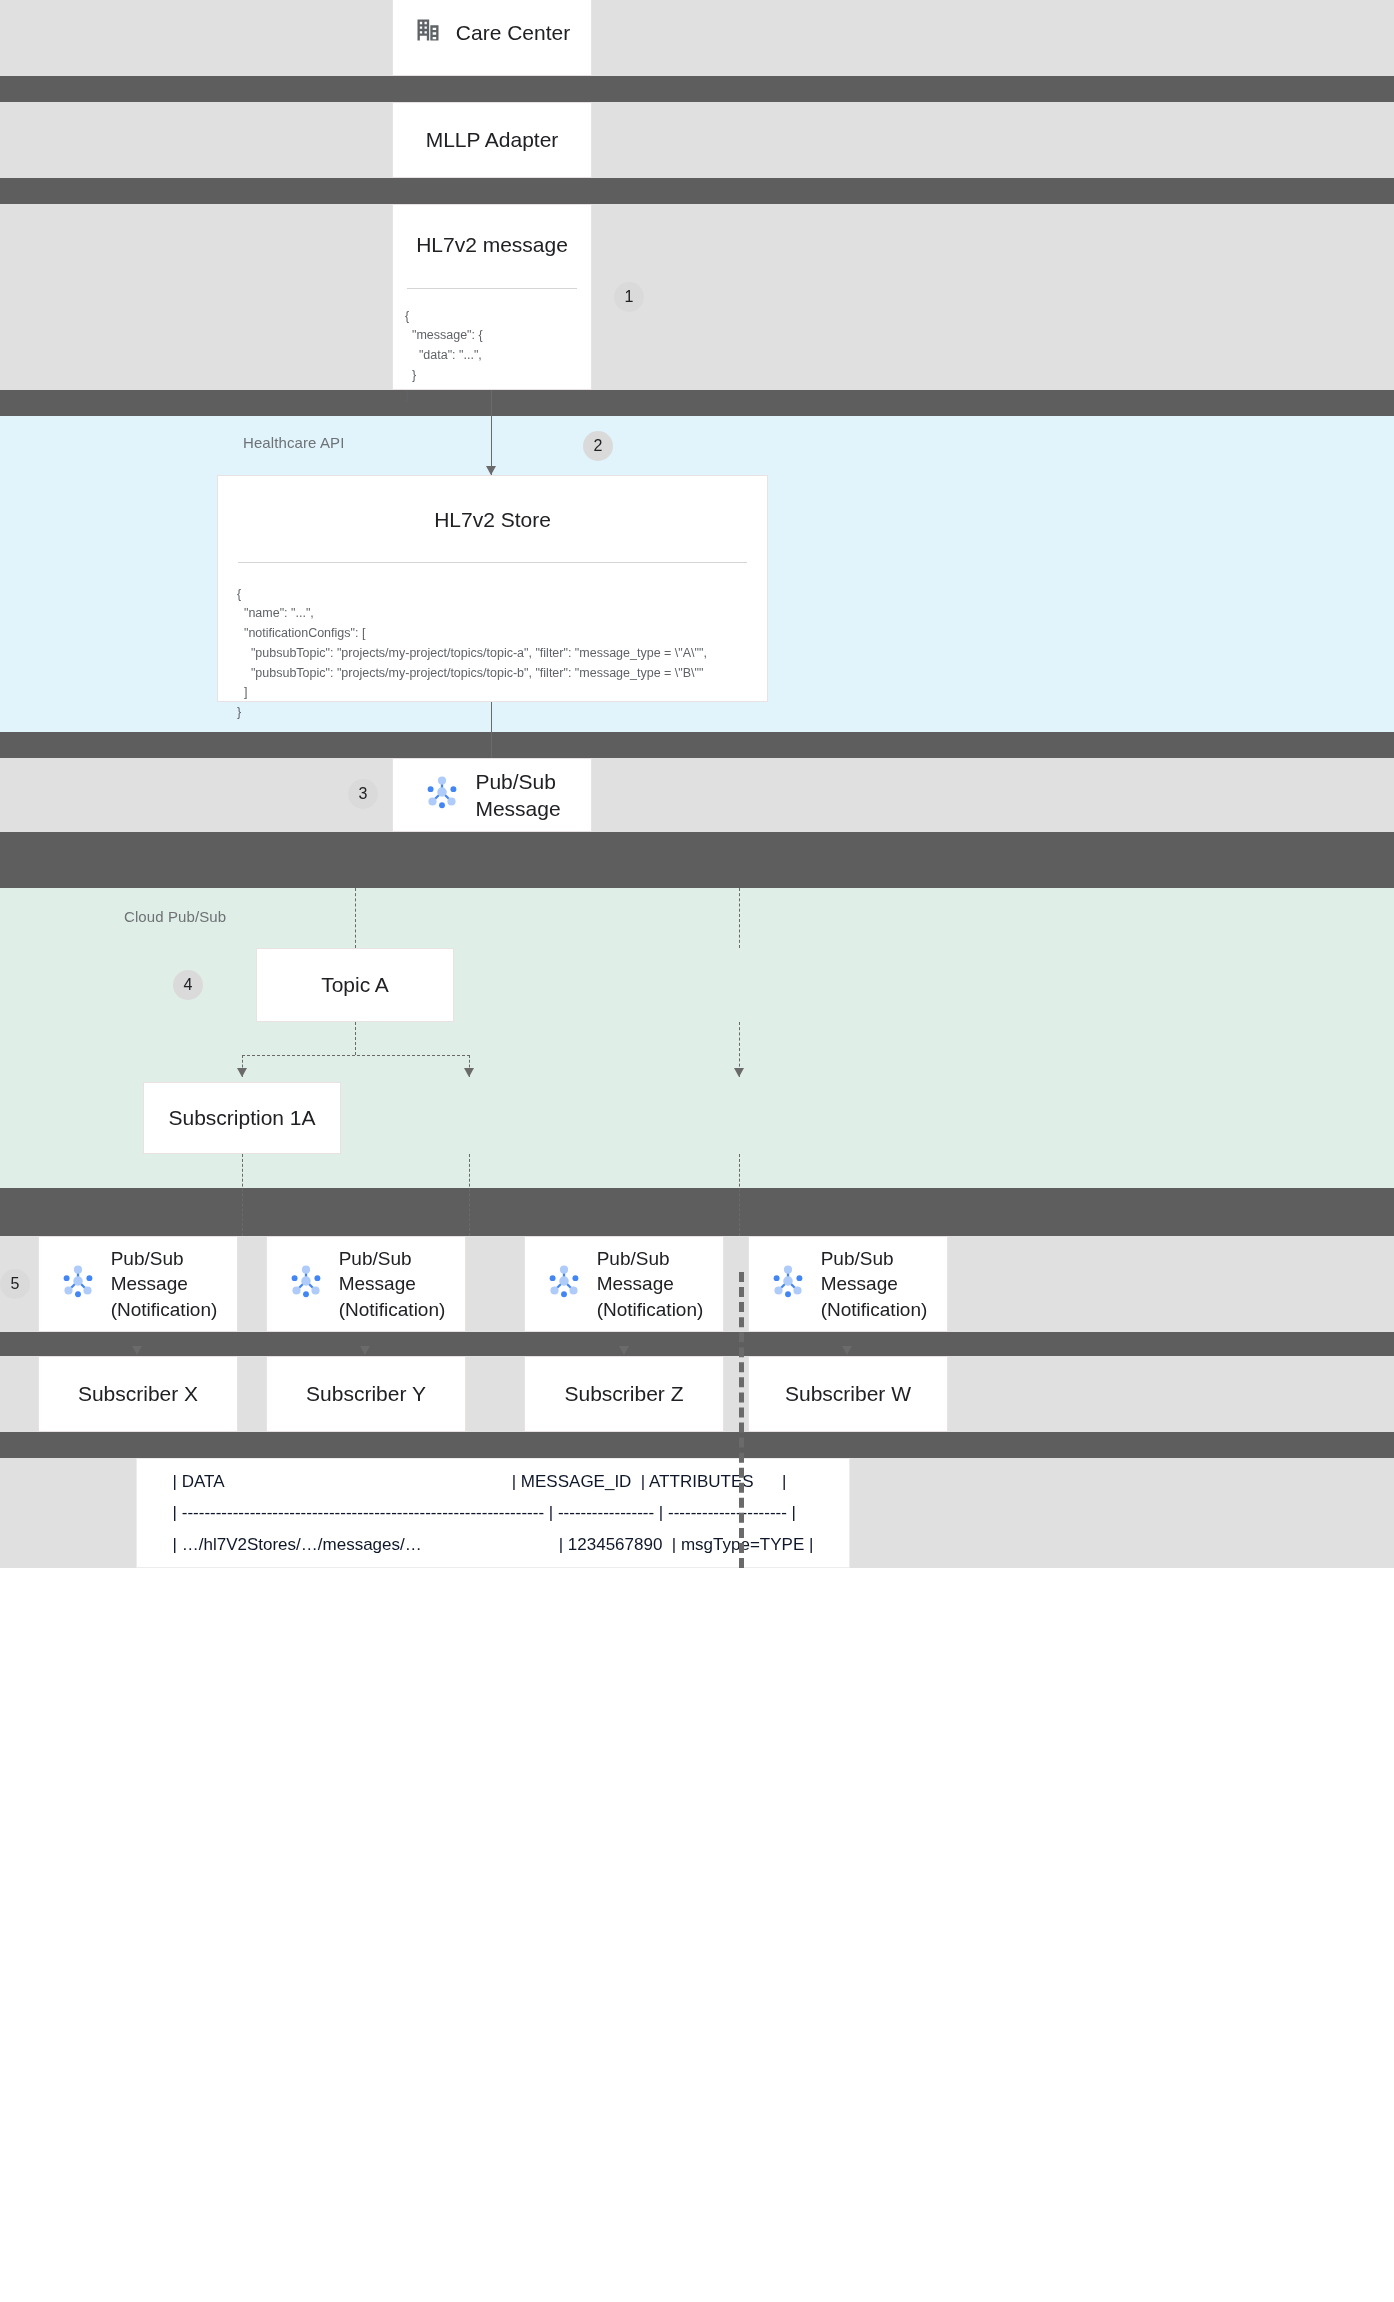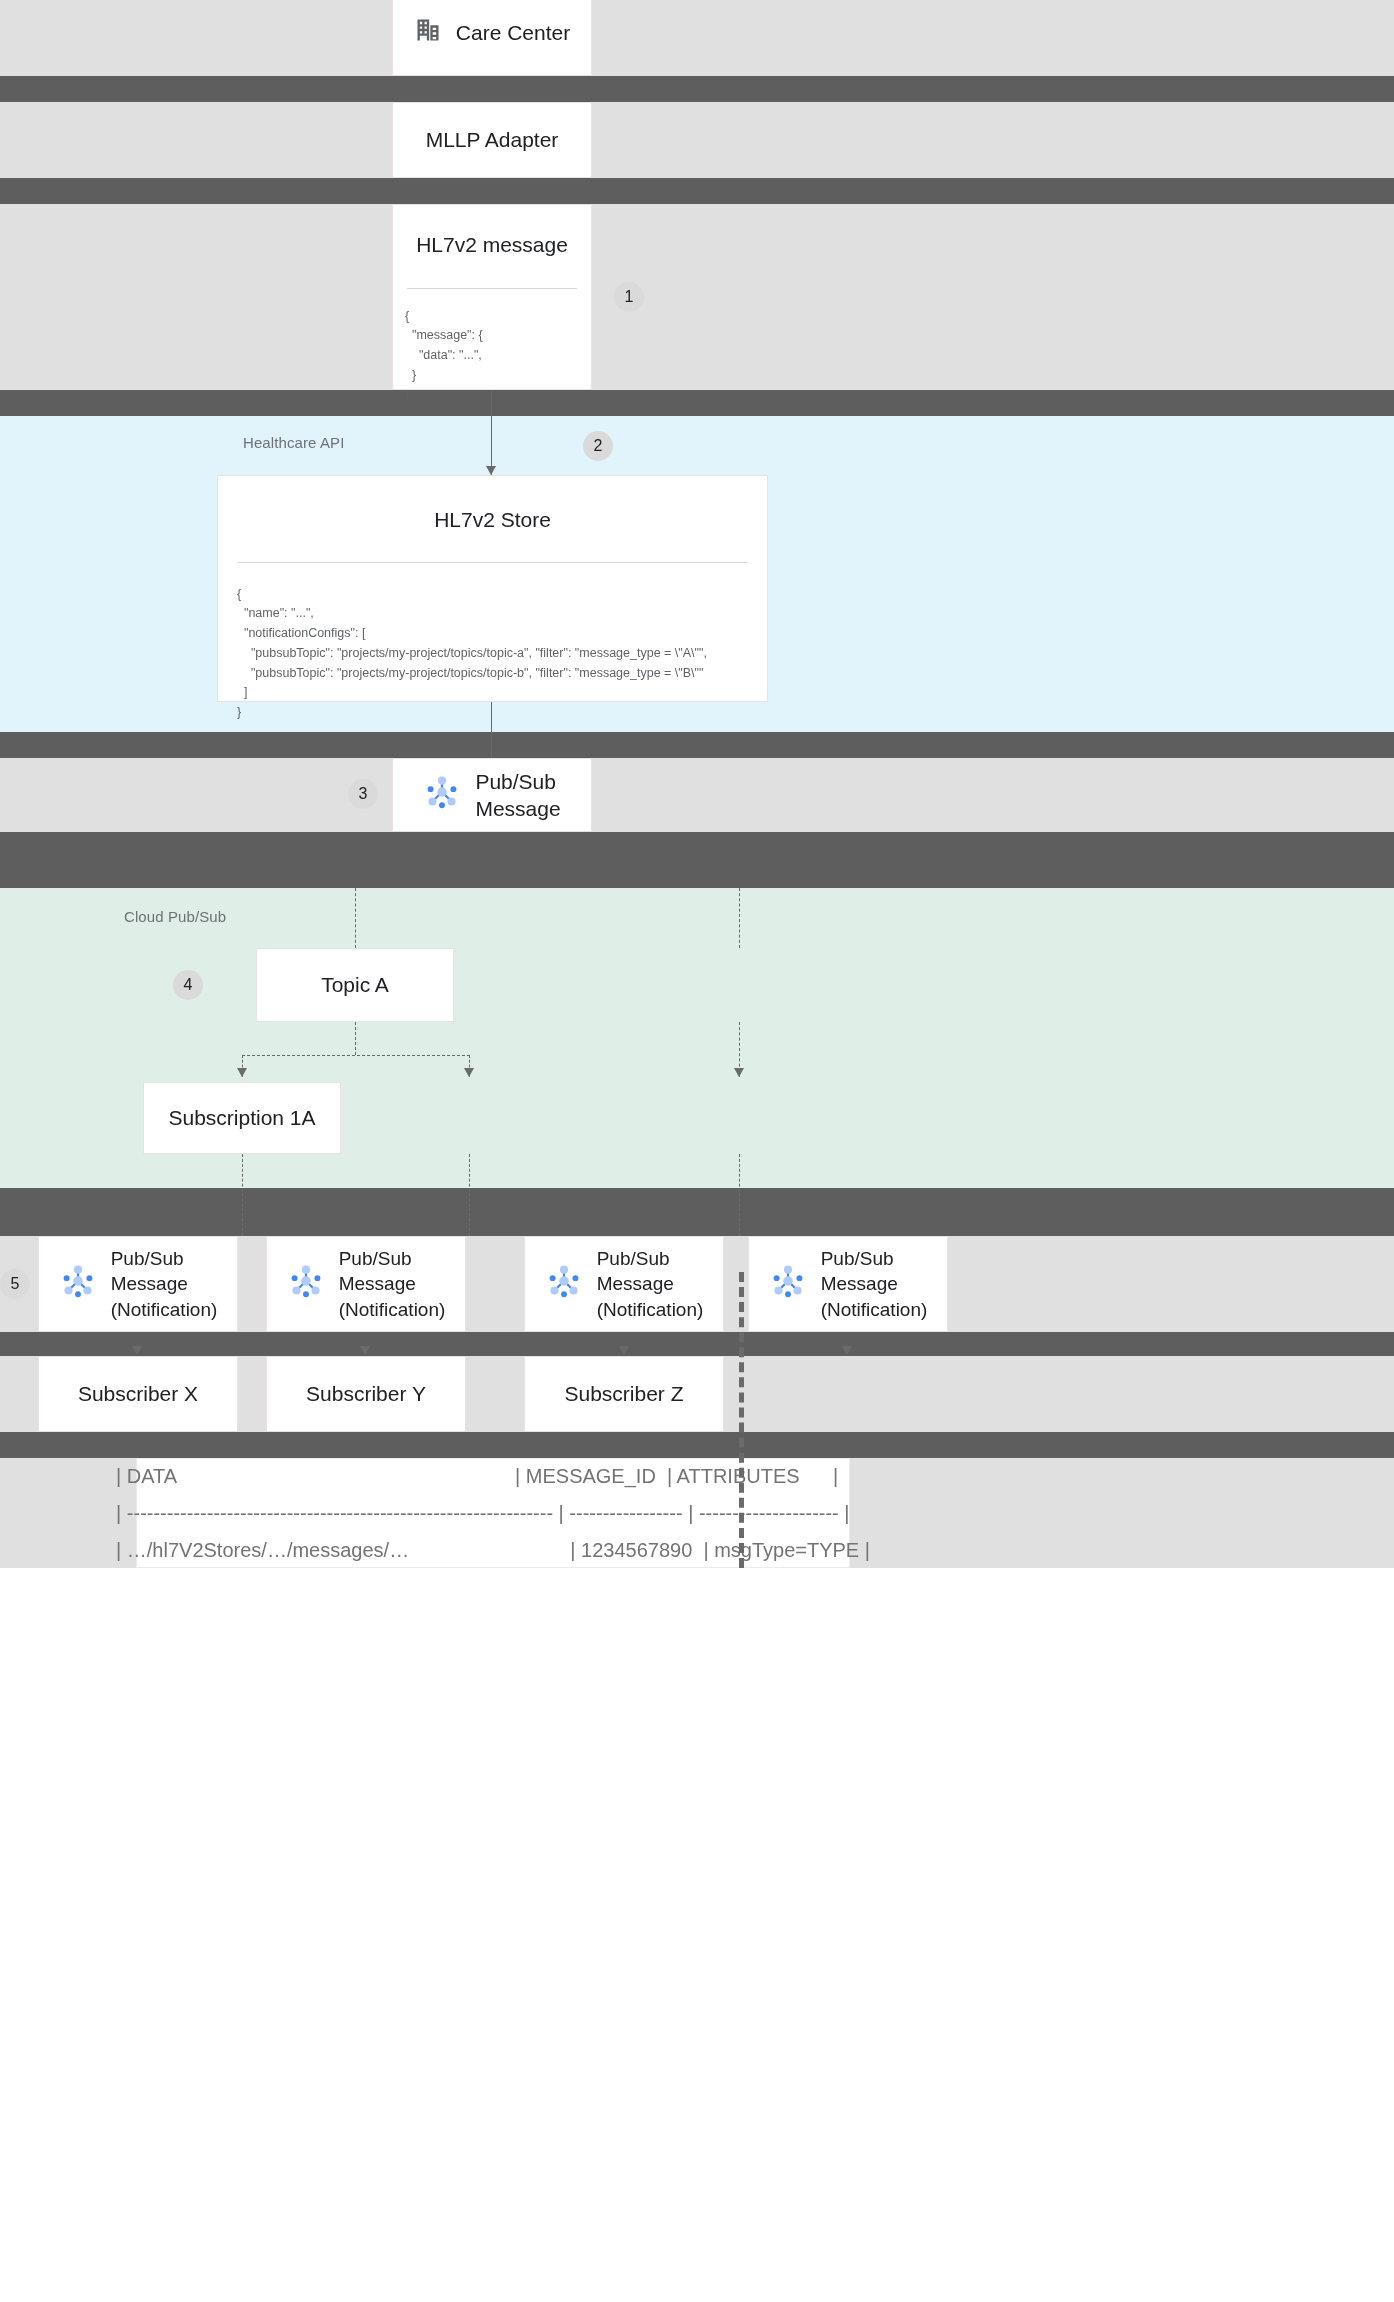--- a/index.html
+++ b/index.html
@@ -132,23 +132,23 @@
   .ascii {
     position: absolute;
     background: #ffffff;
     border: 1px solid #ececec;
     display: flex;
     align-items: center;
     justify-content: center;
   }
   .ascii pre {
     font-family: "Liberation Sans", sans-serif;
-    font-size: 20px;
+    font-size: 17px;
     line-height: 1.85;
-    color: #737373;
+    color: #0f172a;
     white-space: pre;
   }
 </style>
 </head>
 <body>
 
 <div id="stage">
 
   <div class="band band-gray" style="top:0;    height:76px;"></div>
   <div class="band band-dark" style="top:76px; height:26px;"></div>
@@ -373,20 +373,23 @@
 
   <div class="node" style="left:38px; top:1356px; width:200px; height:76px;">
     <span>Subscriber X</span>
   </div>
   <div class="node" style="left:266px; top:1356px; width:200px; height:76px;">
     <span>Subscriber Y</span>
   </div>
   <div class="node" style="left:524px; top:1356px; width:200px; height:76px;">
     <span>Subscriber Z</span>
   </div>
+  <div class="node" style="left:748px; top:1356px; width:200px; height:76px;">
+    <span>Subscriber W</span>
+  </div>
 
   <div class="ascii" style="left:136px; top:1458px; width:714px; height:110px;">
     <pre>| DATA                                                             | MESSAGE_ID  | ATTRIBUTES      |
 | ---------------------------------------------------------------- | ----------------- | --------------------- |
 | …/hl7V2Stores/…/messages/…                             | 1234567890  | msgType=TYPE |</pre>
   </div>
 
 </div>
 
 </body></html>

